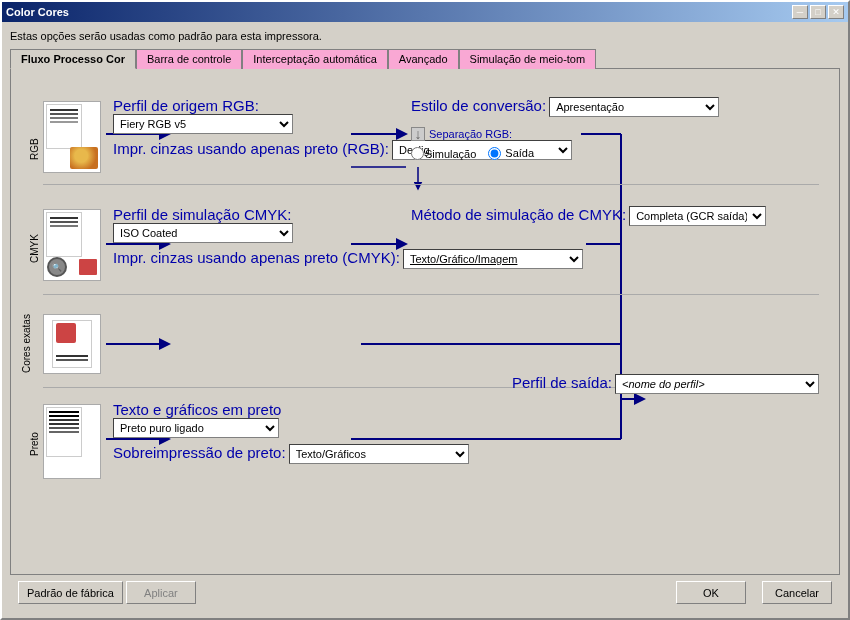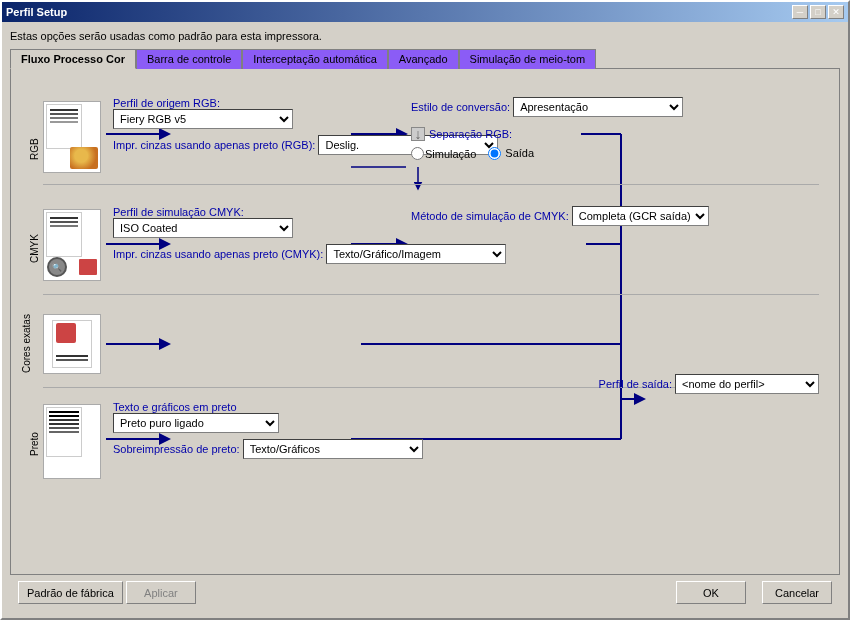--- a/index.html
+++ b/index.html
@@ -63,21 +63,21 @@
       margin-bottom: 6px;
       color: #000;
     }
     .tabs {
       display: flex;
       border-bottom: 1px solid #808080;
       margin-bottom: 0;
       flex-shrink: 0;
     }
     .tab {
-      background: #8b5cf6;
+      background: #f9a8d4;
       border: 1px solid #808080;
       border-bottom: none;
       padding: 3px 10px;
       cursor: pointer;
       font-size: 11px;
       position: relative;
       top: 1px;
     }
     .tab.active {
       background: #d4d0c8;
@@ -95,21 +95,21 @@
       overflow: hidden;
     }
     .main-area {
       position: relative;
       width: 100%;
       height: 100%;
     }
     
     .ctrl-label {
       color: #0000aa;
-      font-size: 11px;
+      font-size: 15px;
       margin-bottom: 2px;
     }
     select {
       background: white;
       border: 1px solid #808080;
       border-top-color: #404040;
       border-left-color: #404040;
       font-size: 11px;
       padding: 1px 2px;
       height: 20px;
@@ -160,21 +160,21 @@
     input[type="radio"] {
       width: 13px;
       height: 13px;
     }
   </style>
 </head>
 <body>
 
 <div class="window">
   <div class="title-bar">
-    <span class="title-bar-text">Perfil Setup</span>
+    <span class="title-bar-text">Color Cores</span>
     <div class="title-bar-buttons">
       <div class="title-btn">─</div>
       <div class="title-btn">□</div>
       <div class="title-btn">✕</div>
     </div>
   </div>
 
   <div class="window-content">
     <div class="subtitle">Estas opções serão usadas como padrão para esta impressora.</div>
 
@@ -293,21 +293,21 @@
         </div>
 
         <div style="position:absolute; left:92px; top:127px;">
           <label class="ctrl-label">Perfil de simulação CMYK:</label>
           <div style="margin-bottom:6px;">
             <select style="width:180px;">
               <option>ISO Coated</option>
             </select>
           </div>
           <label class="ctrl-label">Impr. cinzas usando apenas preto (CMYK):</label>
-          <select style="width:180px;">
+          <select style="width:180px;text-decoration:underline;">
             <option>Texto/Gráfico/Imagem</option>
           </select>
         </div>
 
         <div style="position:absolute; left:390px; top:127px;">
           <label class="ctrl-label">Método de simulação de CMYK:</label>
           <select style="width:137px;">
             <option>Completa (GCR saída)</option>
           </select>
         </div>
@@ -352,21 +352,21 @@
             </select>
           </div>
           <label class="ctrl-label">Sobreimpressão de preto:</label>
           <select style="width:180px;">
             <option>Texto/Gráficos</option>
           </select>
         </div>
 
         <div style="position:absolute; right:10px; top:295px;">
           <label class="ctrl-label">Perfil de saída:</label>
-          <select style="width:144px;">
+          <select style="width:204px;font-style:italic;">
             <option>&lt;nome do perfil&gt;</option>
           </select>
         </div>
 
       </div>
     </div>
 
     <div class="bottom-bar">
       <div>
         <button class="btn">Padrão de fábrica</button>

